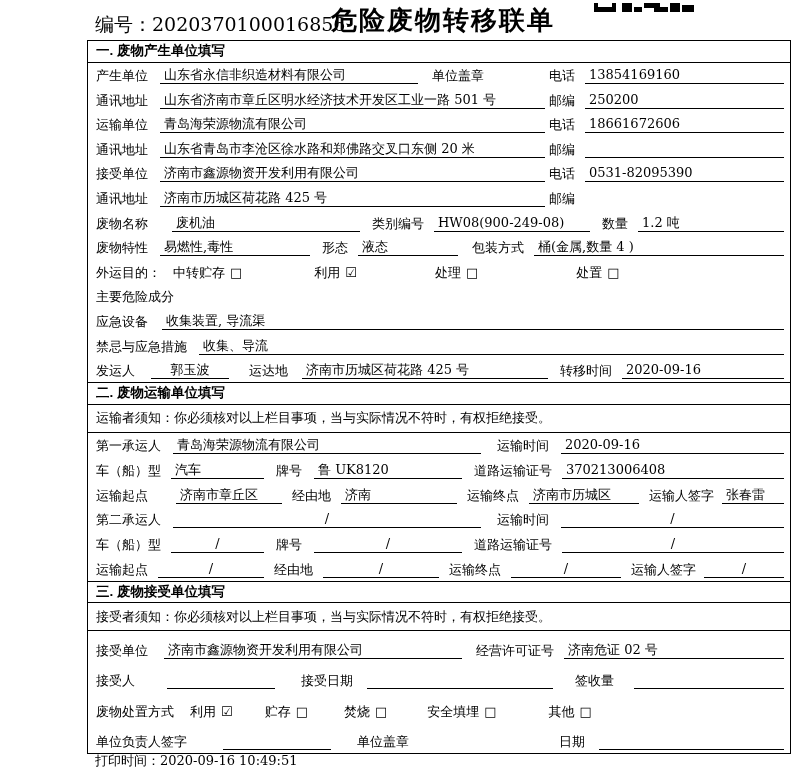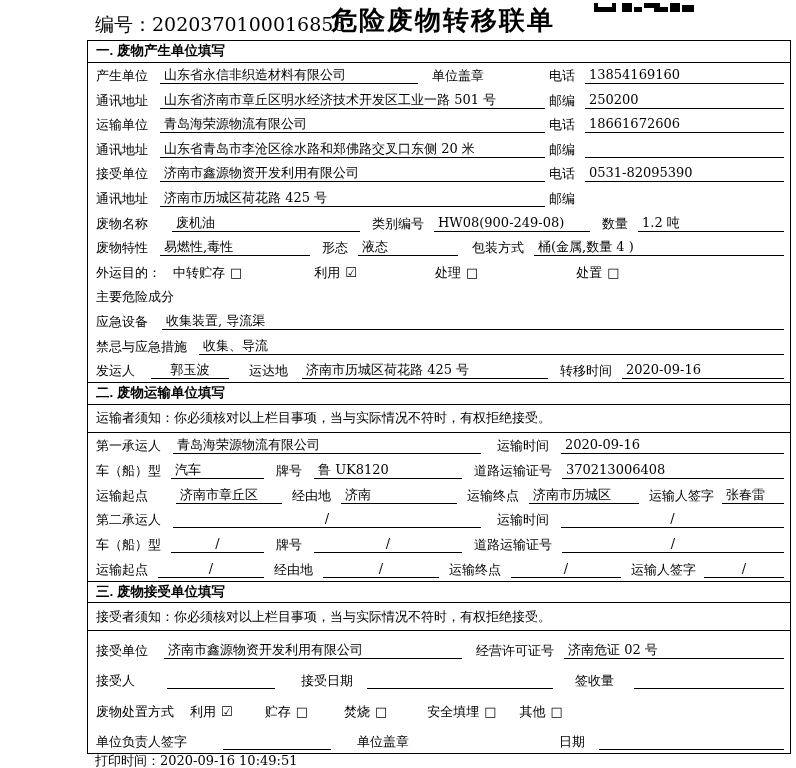--- a/index.html
+++ b/index.html
@@ -234,21 +234,21 @@
       <span class="lbl" style="margin-left:22px;">签收量</span>
       <span class="u fill" style="margin-left:20px;"></span>
     </div>
 
     <div class="row">
       <span class="lbl">废物处置方式</span>
       <span class="opt" style="margin-left:16px;"><span>利用</span><span class="box">☑</span></span>
       <span class="opt" style="margin-left:32px;"><span>贮存</span><span class="box">□</span></span>
       <span class="opt" style="margin-left:36px;"><span>焚烧</span><span class="box">□</span></span>
       <span class="opt" style="margin-left:40px;"><span>安全填埋</span><span class="box">□</span></span>
-      <span class="opt" style="margin-left:23px;"><span>其他</span><span class="box">□</span></span>
+      <span class="opt" style="margin-left:52px;"><span>其他</span><span class="box">□</span></span>
     </div>
 
     <div class="row">
       <span class="lbl">单位负责人签字</span>
       <span class="u" style="width:100px;margin-left:36px;"></span>
       <span class="lbl" style="margin-left:26px;">单位盖章</span>
       <span class="lbl" style="margin-left:150px;">日期</span>
       <span class="u fill" style="margin-left:14px;"></span>
     </div>
   </div>

